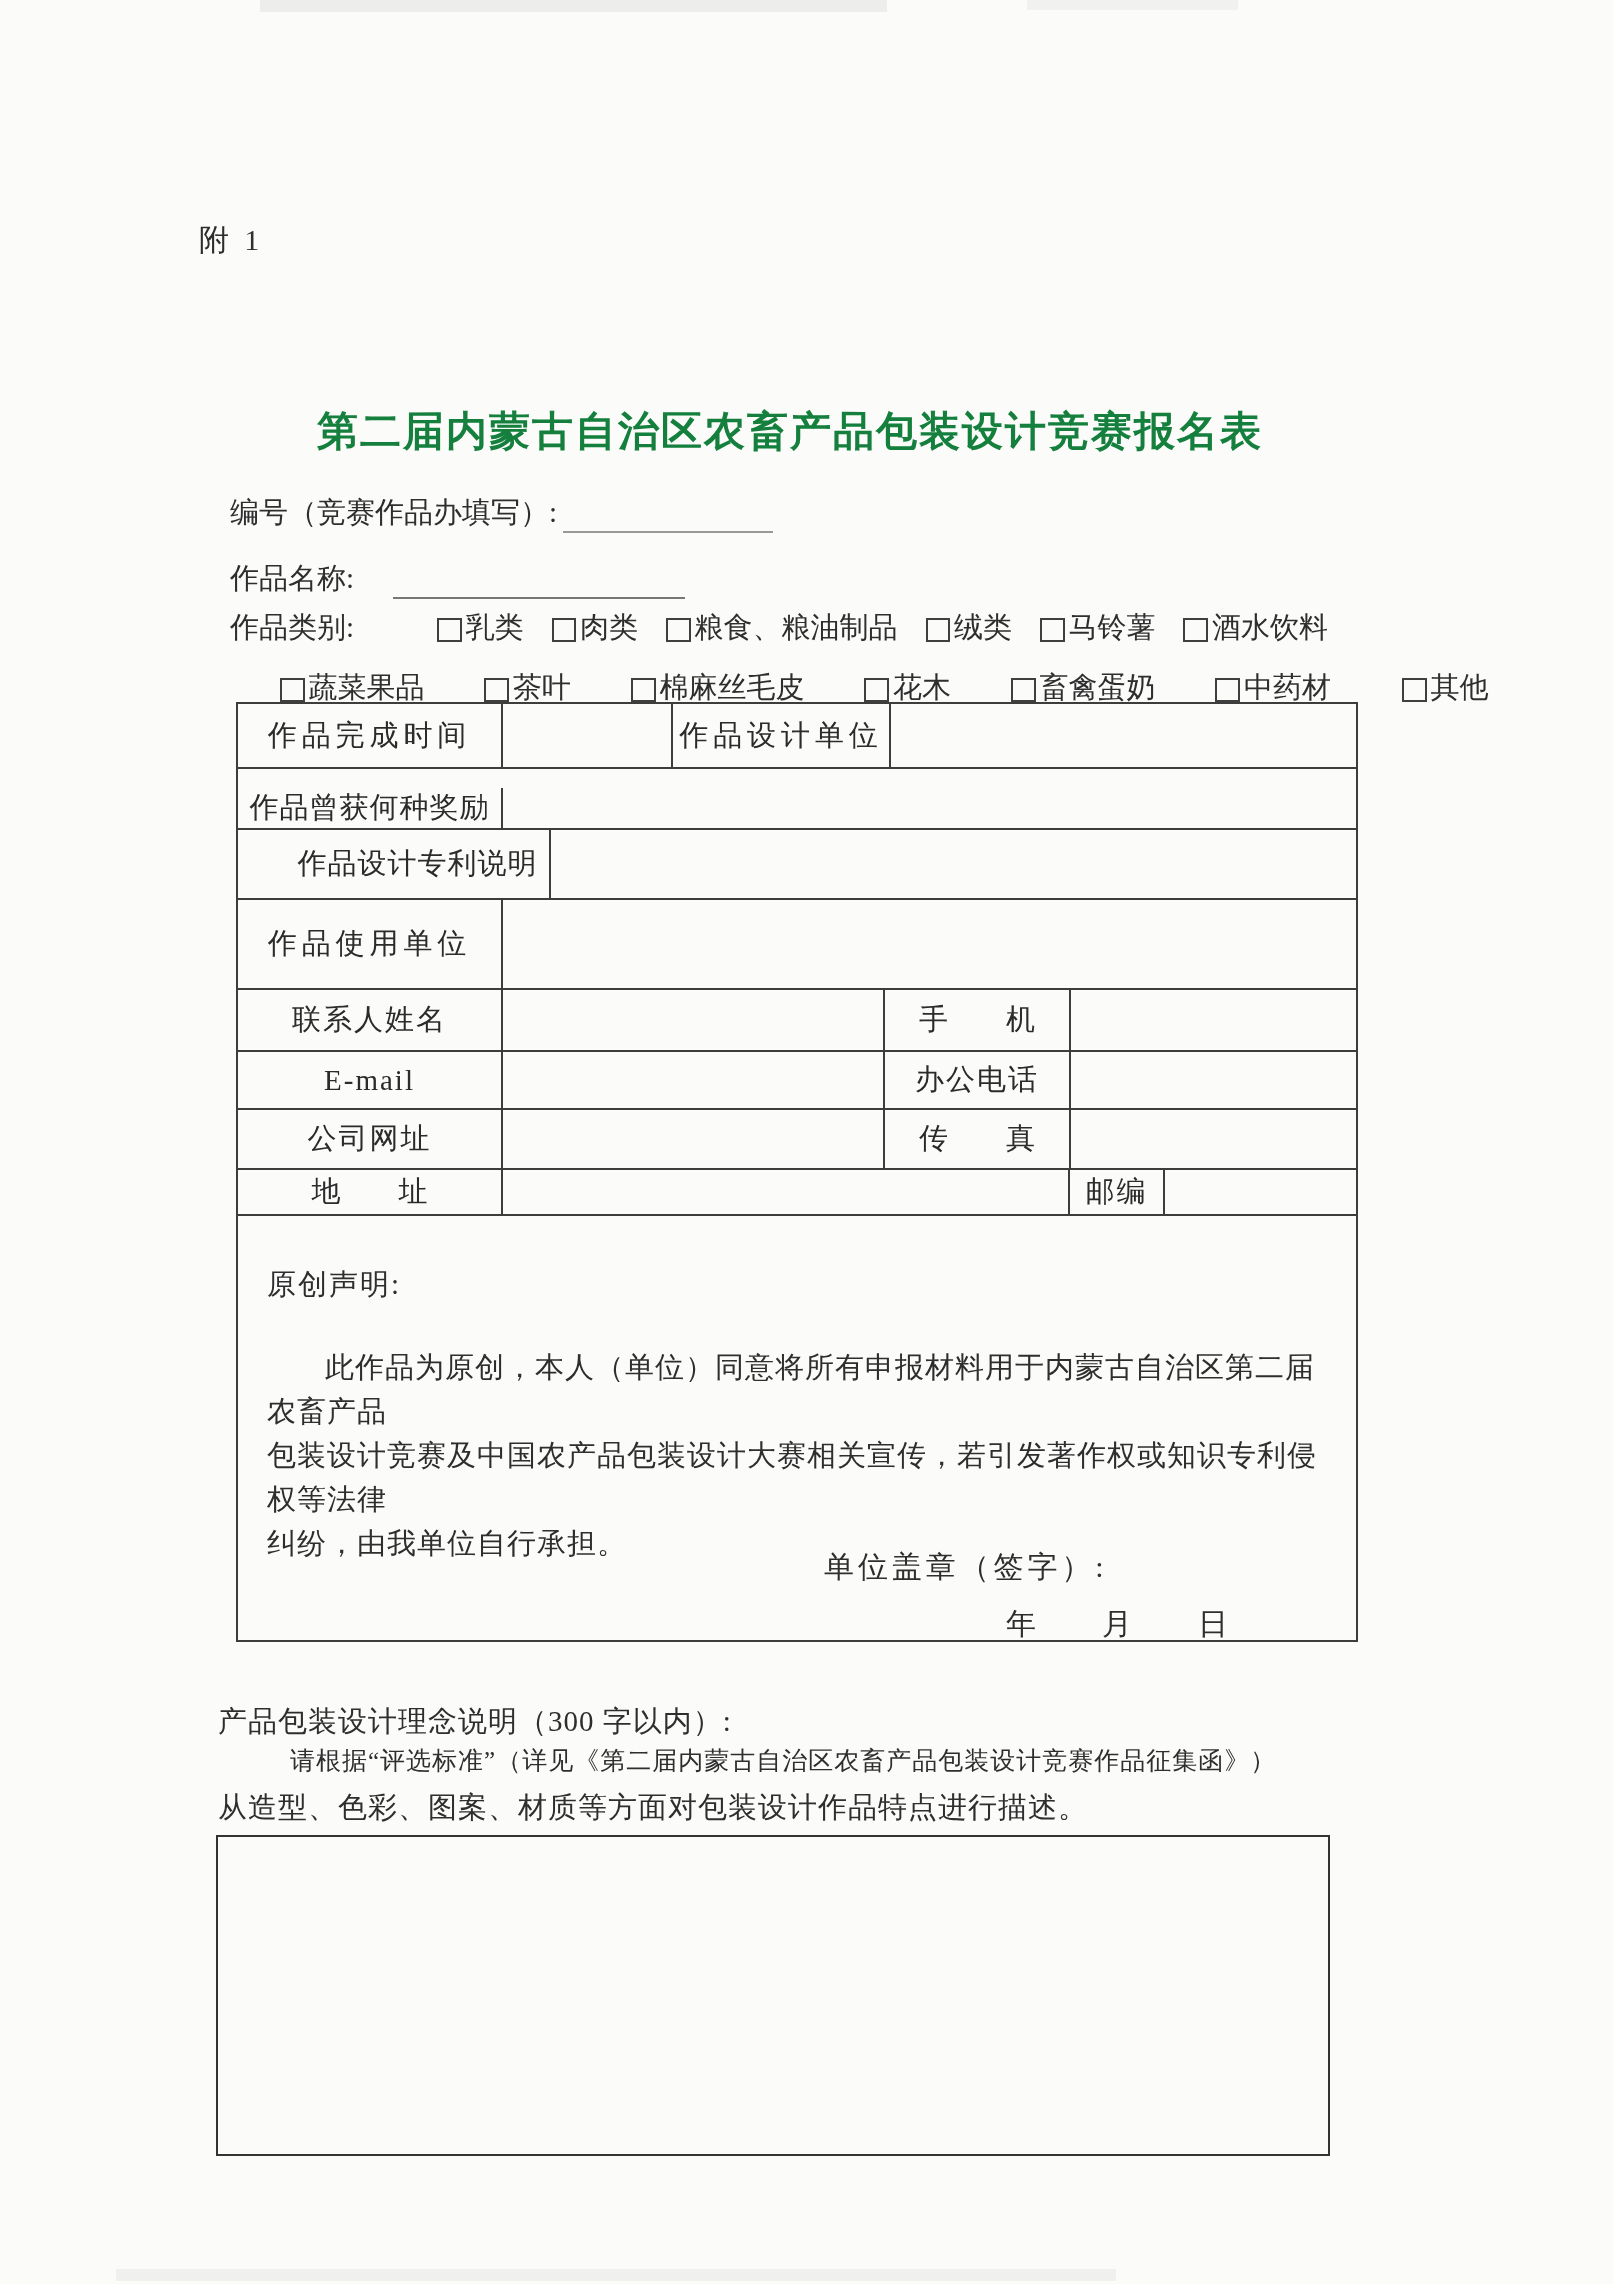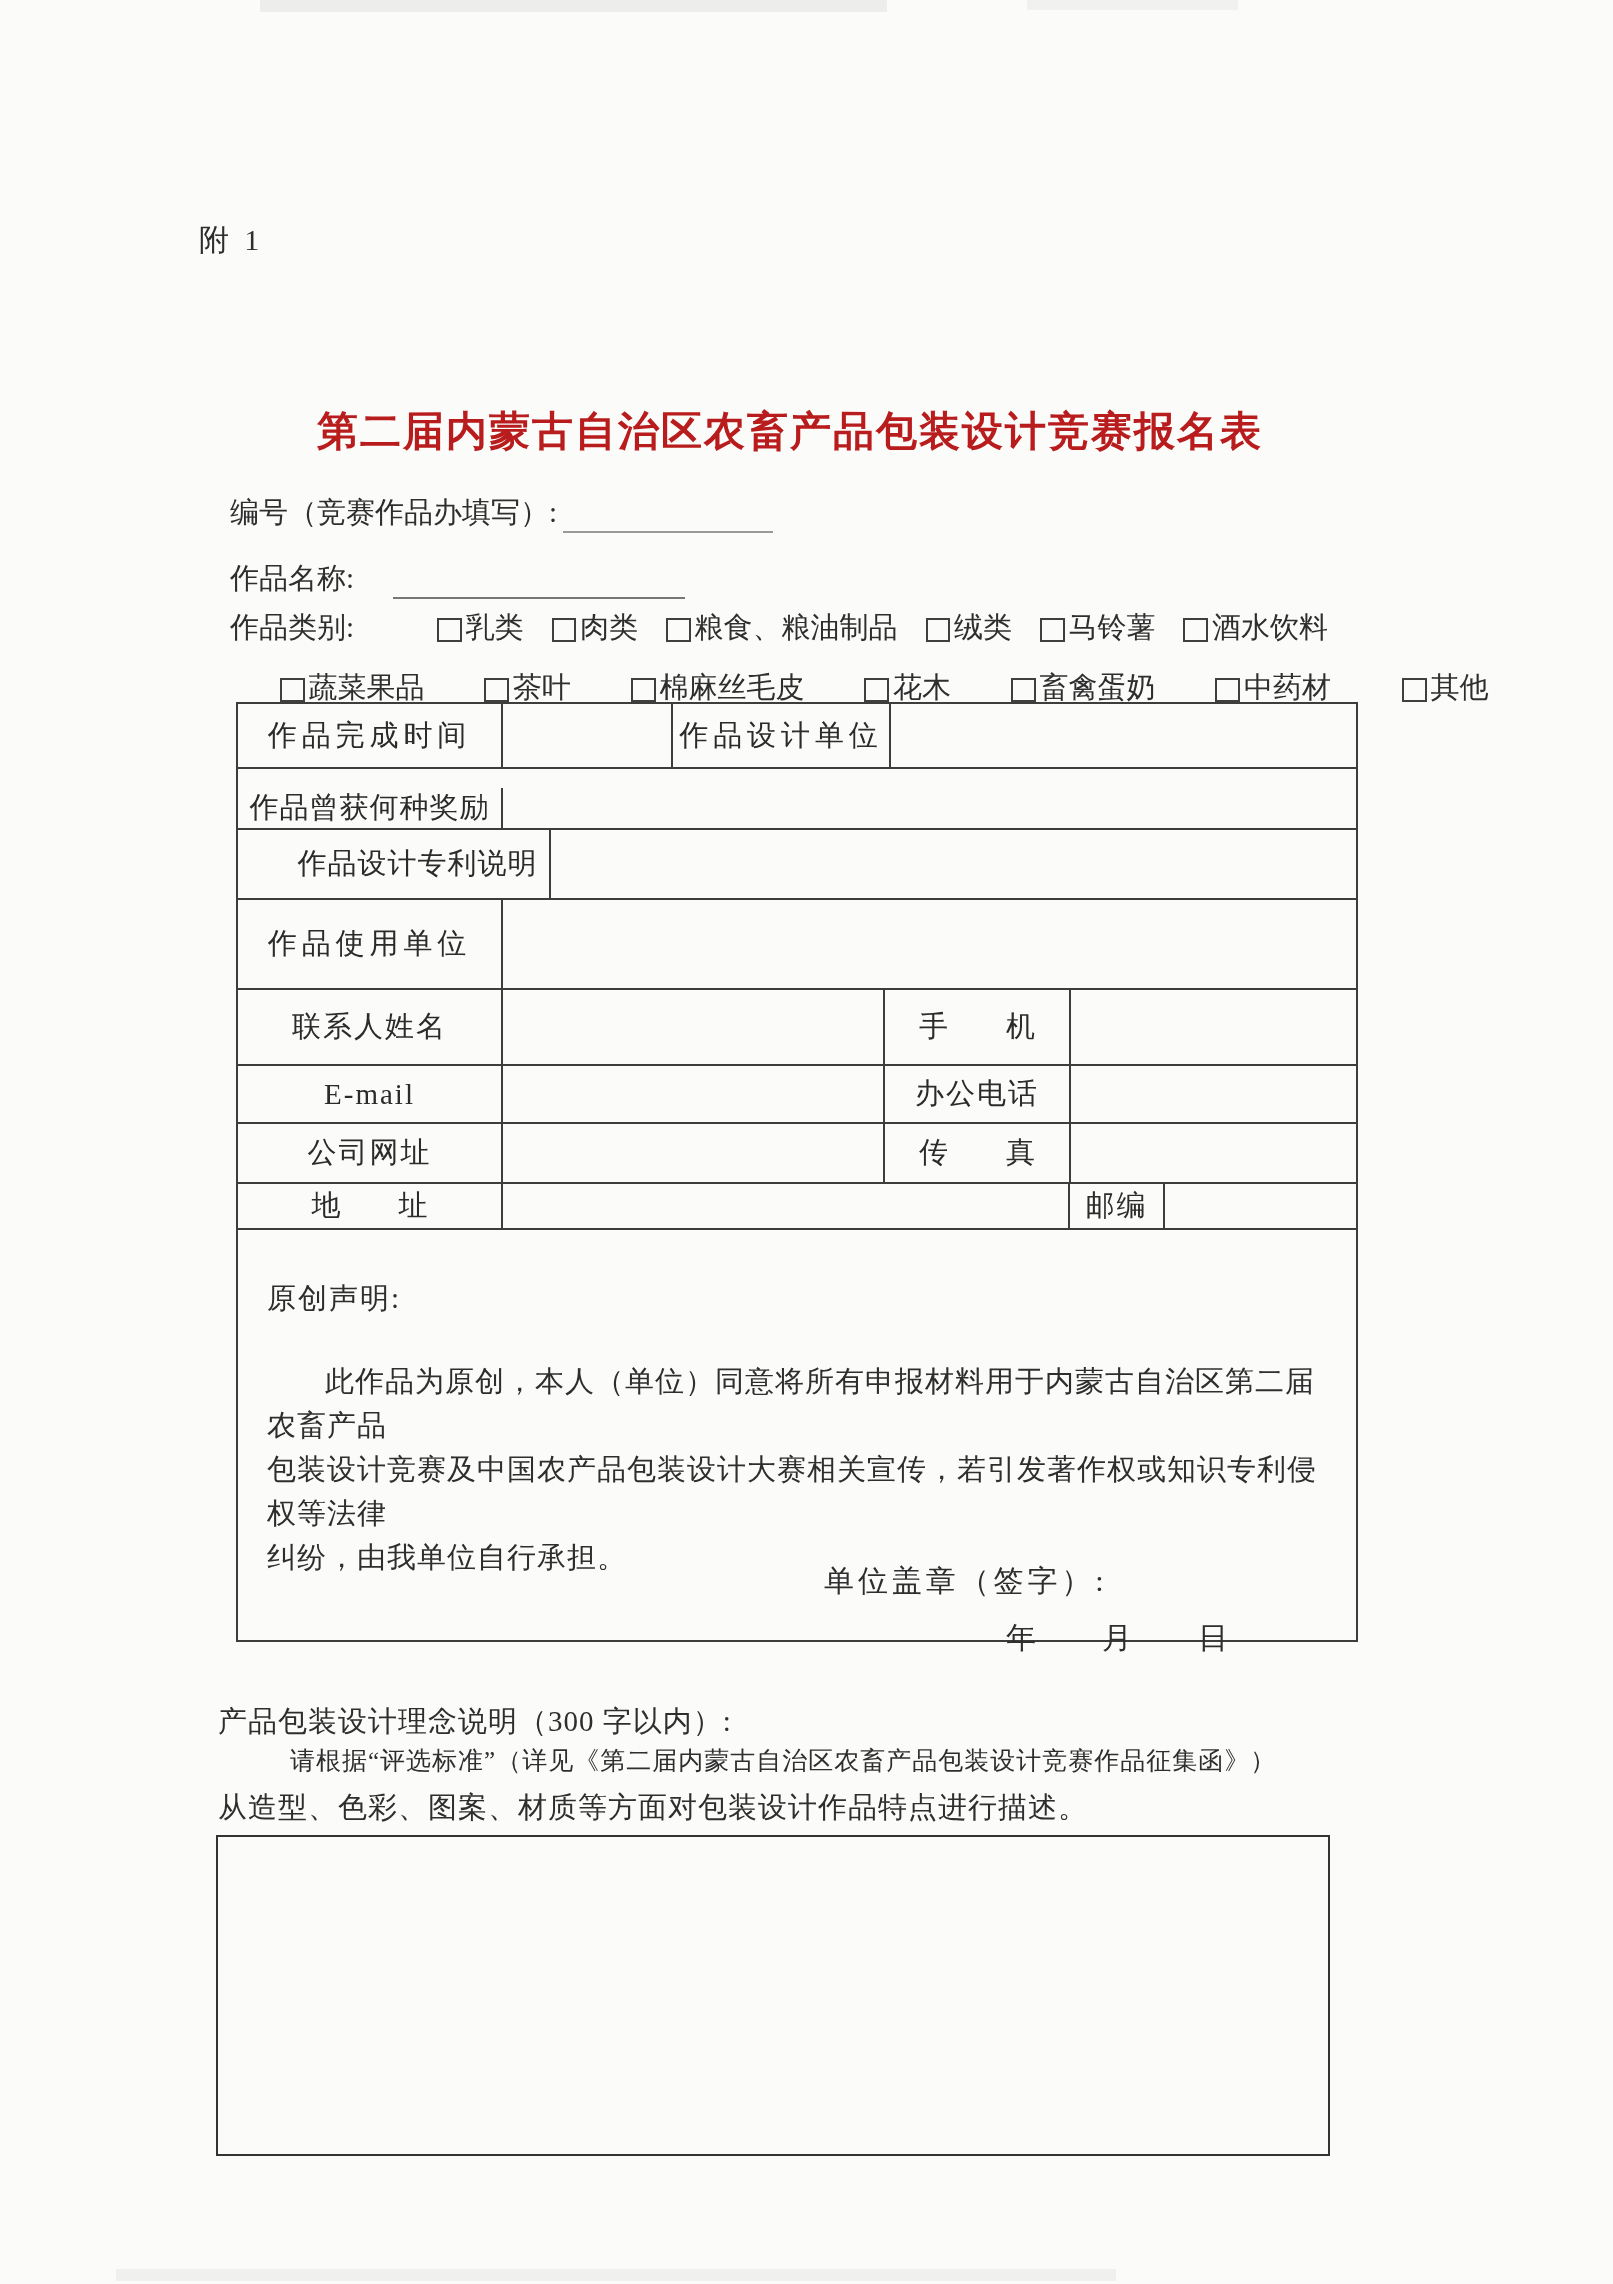--- a/index.html
+++ b/index.html
@@ -5,21 +5,21 @@
   html,body{margin:0;padding:0;}
   body{
     width:1613px;height:2285px;position:relative;background:#fbfbfa;
     font-family:"Liberation Serif", serif;color:#2e2e2e;overflow:hidden;
   }
   .artifact{position:absolute;pointer-events:none;}
   .attach{position:absolute;left:199px;top:220px;font-size:30px;letter-spacing:3.9px;}
   .title{
     position:absolute;left:228px;top:404px;width:1124px;margin:0;
     text-align:center;font-family:"Liberation Sans", sans-serif;
-    font-weight:700;font-size:41px;letter-spacing:2px;color:#b91c1c;
+    font-weight:700;font-size:41px;letter-spacing:2px;color:#15803d;
   }
   .hline{position:absolute;font-size:29px;white-space:nowrap;}
   .blank{display:inline-block;border-bottom:2px solid #8a8a8a;height:33px;vertical-align:bottom;}
   .blank-no{width:210px;margin-left:5.9px;border-bottom-color:#999;}
   .blank-name{width:292px;margin-left:39px;border-bottom-color:#777;}
   .catrow{position:absolute;display:flex;align-items:flex-start;font-size:29px;white-space:nowrap;}
   .catrow .gap{margin-right:28px;}
   .cb{
     display:inline-block;width:20.6px;height:20.6px;border:2px solid #3f3f3f;
     background:transparent;margin-right:3.9px;transform:translateY(2px);
@@ -36,21 +36,21 @@
     border-right:2px solid #3d3d3d;box-sizing:border-box;
     display:flex;align-items:center;justify-content:center;
   }
   .tcell:last-child{border-right:none;}
   .lbl{font-size:29px;color:#2b2b2b;text-align:center;}
   .ls5{letter-spacing:4.9px;}
   .ls2{letter-spacing:2px;}
   .ls1{letter-spacing:1px;}
   .grow{flex:1 1 auto;}
   .r1{height:65px;} .r2{height:61px;align-items:flex-end;} .r3{height:70px;padding-left:48px;} .r4{height:90px;}
-  .r5{height:76px;} .r6{height:58px;} .r7{height:60px;} .r8{height:46px;}
+  .r5{height:62px;} .r6{height:58px;} .r7{height:60px;} .r8{height:46px;}
   .r9{flex:1 1 auto;display:block;position:relative;}
   .w-c1{width:265px;flex:0 0 265px;}
   .w-r1c2{width:170px;flex:0 0 170px;}
   .w-r1c3{width:218px;flex:0 0 218px;}
   .w-midc2{width:382px;flex:0 0 382px;}
   .w-midc3{width:186px;flex:0 0 186px;}
   .w-r8c2{width:567px;flex:0 0 567px;}
   .w-r8c3{width:95px;flex:0 0 95px;}
 
   .decl-head{position:absolute;left:29px;top:49px;font-size:29px;letter-spacing:2px;}

